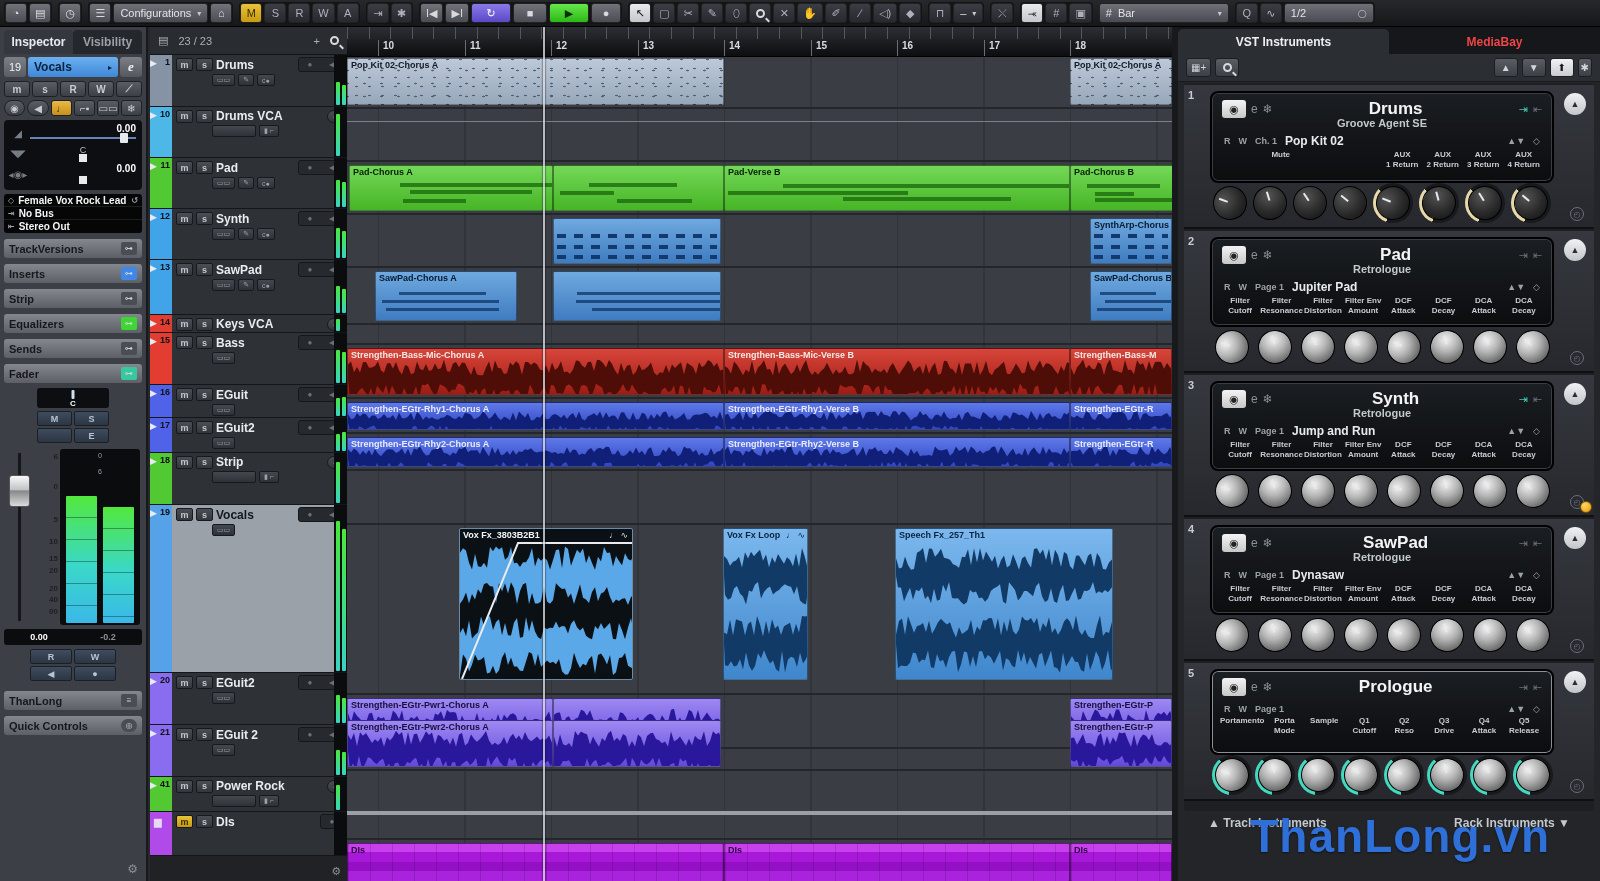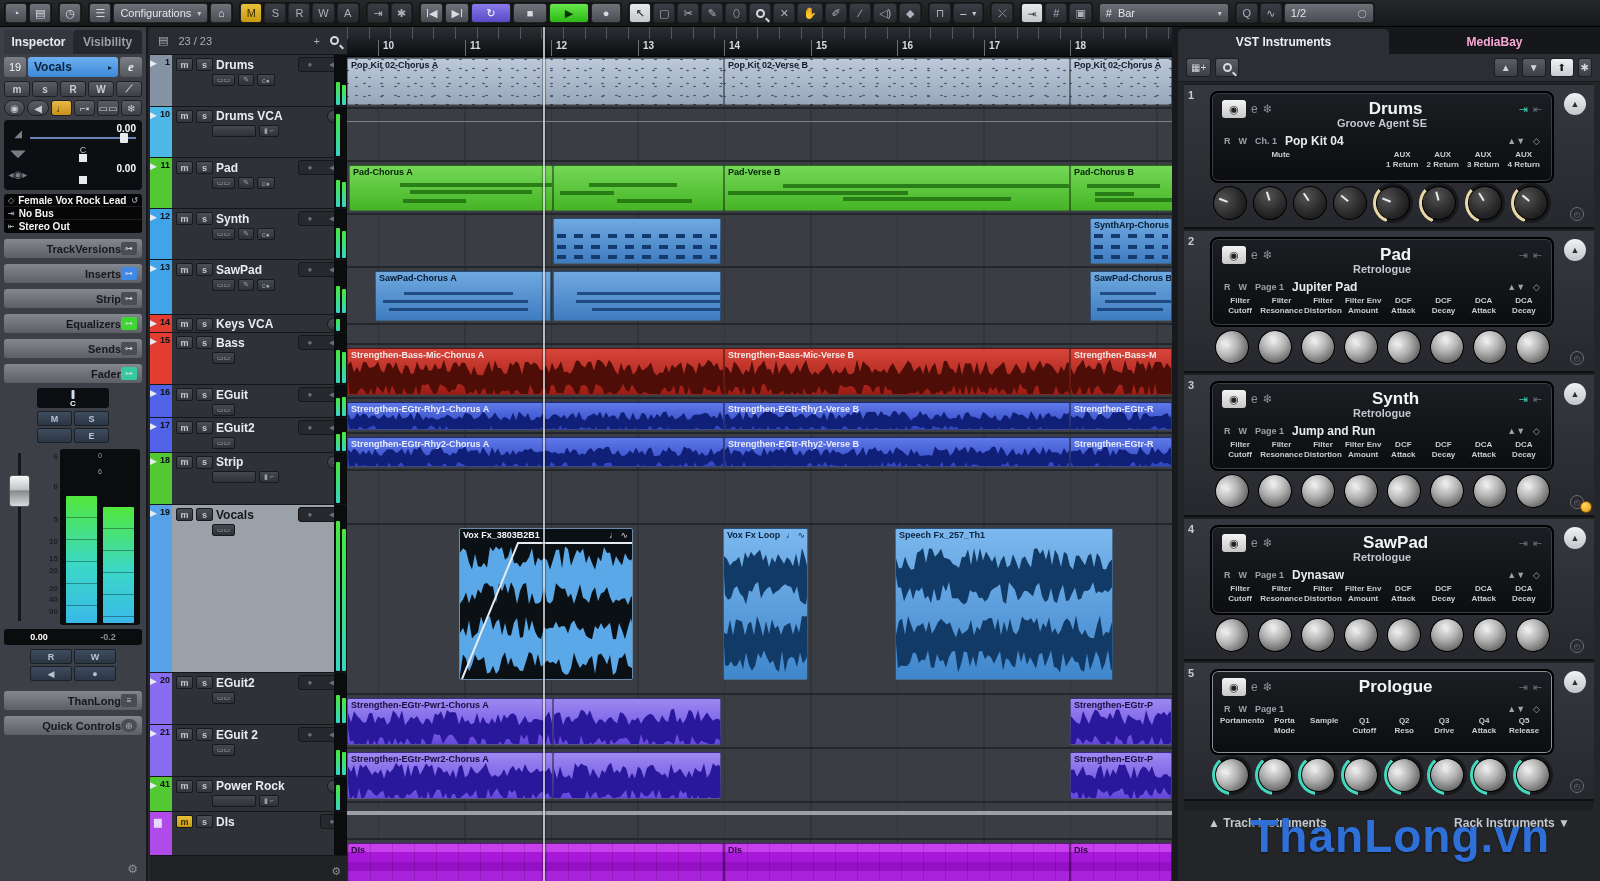--- a/index.html
+++ b/index.html
@@ -37,21 +37,21 @@
   .vol-main { flex:1; position:relative; height:62px; }
   .vol-line { position:absolute; left:0; right:0; top:14px; height:2px; background:#6a82b8; }
   .vol-handle { position:absolute; right:8px; top:10px; width:8px; height:10px; background:#e8eaec; border-radius:1px; }
   .vol-val { position:absolute; right:0; font-size:10px; font-weight:bold; color:#fff; }
   .pan-c { position:absolute; left:50%; top:22px; transform:translateX(-50%); color:#b8bec6; font-size:9px; }
   .pan-handle { position:absolute; left:50%; top:31px; transform:translateX(-50%); width:8px; height:8px; background:#e8eaec; }
   .dly-handle { position:absolute; left:50%; top:53px; transform:translateX(-50%); width:8px; height:8px; background:#e8eaec; }
   .insp-black { background:#060607; border-radius:3px; margin-top:4px; }
   .insp-black-row { height:13px; display:flex; align-items:center; color:#f2f4f6; font-size:10px; font-weight:bold; gap:4px; padding:0 4px; border-bottom:1px solid #1c1e22; }
   .ib-ic { color:#9aa2ac; font-size:8px; }
-  .insp-sec { height:19px; margin-top:6px; background:linear-gradient(#84888e,#5c6066); border-radius:3px; display:flex; align-items:center; justify-content:flex-end; padding:0 5px; font-size:11px; font-weight:bold; color:#16181b; }
+  .insp-sec { height:19px; margin-top:6px; background:linear-gradient(#84888e,#5c6066); border-radius:3px; display:flex; align-items:center; justify-content:space-between; padding:0 5px; font-size:11px; font-weight:bold; color:#16181b; }
   .sec-ic { width:16px; height:13px; border-radius:2px; background:#4a4e54; display:flex; align-items:center; justify-content:center; font-size:8px; color:#cdd2d8; }
   .panbox { width:72px; height:20px; background:#0c0e11; border-radius:3px; margin:5px auto 0; position:relative; text-align:center; }
   .panbox .stick { position:absolute; left:50%; top:2px; transform:translateX(-50%); width:3px; height:9px; background:#cfe0ee; border-radius:1px; }
   .panbox .c { position:absolute; left:50%; bottom:0; transform:translateX(-50%); color:#fff; font-size:8px; font-weight:bold; }
   .msgrid { width:72px; margin:3px auto 0; display:grid; grid-template-columns:1fr 1fr; gap:2px; }
   .msgrid div { height:15px; background:linear-gradient(#3e4c5e,#2c3644); border:1px solid #1a2028; border-radius:2px; color:#b8c4d2; font-size:9px; font-weight:bold; display:flex; align-items:center; justify-content:center; }
   .fader-area { display:flex; margin-top:6px; height:176px; }
   .fader-rail { width:34px; position:relative; }
   .fader-rail .rail { position:absolute; left:14px; top:4px; bottom:4px; width:3px; background:#15171a; }
   .fader-cap { position:absolute; left:5px; top:26px; width:21px; height:32px; border-radius:3px; background:linear-gradient(#f8f8f8,#c0c4c8 45%,#888 50%,#d8dcde); border:1px solid #555; }
@@ -101,21 +101,21 @@
   .clip svg { position:absolute; left:0; top:0; }
   .playhead { position:absolute; top:0; bottom:0; width:2px; background:#d8dce2cc; box-shadow:0 0 2px #000; z-index:9; }
   .autoline { position:absolute; left:0; right:0; top:10px; height:1px; background:#7a8088; }
   .bigdivider { position:absolute; left:0; right:0; height:4px; background:#9aa0a6; }
   #arr-scroll { position:absolute; left:1172px; top:27px; width:6px; height:854px; background:#17191c; }
 
   
   #vst { position:absolute; left:1178px; top:27px; width:422px; height:854px; background:#232529; }
   #vst-tabs { height:27px; display:flex; background:#15171a; }
   .vtab { flex:1; display:flex; align-items:center; justify-content:center; font-size:12px; font-weight:bold; color:#eceef2; background:#2b2e33; border-radius:5px 5px 0 0; margin-top:2px; }
-  .vtab.off { background:transparent; color:#f9a8d4; font-weight:bold; }
+  .vtab.off { background:transparent; color:#ef4444; font-weight:bold; }
   #vst-tools { height:28px; background:#2b2e33; display:flex; align-items:center; padding:0 8px; gap:4px; border-bottom:1px solid #17191c; }
   .vtool { height:19px; min-width:24px; background:linear-gradient(#5a5e64,#3c4046); border:1px solid #1c1e22; border-radius:3px; color:#d2d6dc; font-size:10px; display:flex; align-items:center; justify-content:center; padding:0 4px; }
   #vst-tools .grow { flex:1; }
   #rackarea { position:absolute; left:6px; top:56px; right:6px; bottom:70px; background:#1d1f23; border-radius:4px; overflow:hidden; }
   .rack { position:absolute; left:0; right:0; background:linear-gradient(#35383e,#26282d); border-bottom:2px solid #0e1012; }
   .rack-num { position:absolute; left:4px; top:4px; color:#c8ccd2; font-size:11px; font-weight:bold; }
   .module { position:absolute; left:26px; top:6px; right:40px; border-radius:8px; background:linear-gradient(#1b1e22,#0b0d0f); border:2px solid #000; box-shadow:inset 0 0 0 1px #3a3e44; }
   .rack.sel .module { box-shadow:inset 0 0 0 1px #8a9098; }
   .mod-head { display:flex; align-items:center; padding:6px 10px 2px; gap:5px; }
   .pwr { width:24px; height:18px; background:linear-gradient(#f4f4f4,#c8c8c8); border-radius:3px; display:flex; align-items:center; justify-content:center; font-size:11px; color:#222; font-weight:bold; }
@@ -738,23 +738,20 @@
         <div class="rbar" style="left: 464px;">15</div>
         <div class="rbar" style="left: 550px;">16</div>
         <div class="rbar" style="left: 637px;">17</div>
         <div class="rbar" style="left: 723px;">18</div>
       </div>
     <div id="lanes">
         <div class="lane" style="top: 0px; height: 52px;">
           <div class="clip" style="left: 0px; width: 377px; background: radial-gradient(rgb(81, 97, 122) 1.2px, transparent 1.5px) 2px 14px / 13px 9px, radial-gradient(rgb(81, 97, 122) 1.1px, transparent 1.4px) 8px 18px / 17px 13px, linear-gradient(rgb(189, 201, 216), rgb(151, 167, 186)) 0px 0px / 100% 100%;">
             <div class="clabel" style="color: rgb(17, 26, 38);">Pop Kit 02-Chorus A</div>
           </div>
-          <div class="clip" style="left: 377px; width: 346px; background: radial-gradient(rgb(81, 97, 122) 1.2px, transparent 1.5px) 2px 14px / 13px 9px, radial-gradient(rgb(81, 97, 122) 1.1px, transparent 1.4px) 8px 18px / 17px 13px, linear-gradient(rgb(189, 201, 216), rgb(151, 167, 186)) 0px 0px / 100% 100%;">
-            <div class="clabel" style="color: rgb(17, 26, 38);">Pop Kit 02-Verse B</div>
-          </div>
           <div class="clip" style="left: 723px; width: 102px; background: radial-gradient(rgb(81, 97, 122) 1.2px, transparent 1.5px) 2px 14px / 13px 9px, radial-gradient(rgb(81, 97, 122) 1.1px, transparent 1.4px) 8px 18px / 17px 13px, linear-gradient(rgb(189, 201, 216), rgb(151, 167, 186)) 0px 0px / 100% 100%;">
             <div class="clabel" style="color: rgb(17, 26, 38);">Pop Kit 02-Chorus A</div>
           </div>
         </div>
         <div class="lane" style="top: 54px; height: 51px;">
           <div class="autoline"></div>
         </div>
         <div class="lane" style="top: 107px; height: 51px;">
           <div class="clip" style="left: 2px; width: 204px; background: linear-gradient(rgb(116, 216, 87), rgb(70, 181, 38));">
             <div class="clabel" style="color: rgb(6, 32, 10);">Pad-Chorus A</div>
@@ -789,21 +786,21 @@
             <div style="position: absolute; left: 3px; right: 3px; height: 4px; top: 82%; background: repeating-linear-gradient(90deg, rgb(18, 58, 110) 0px, rgb(18, 58, 110) 9px, transparent 9px, transparent 17px);"></div>
           </div>
           <div class="clip" style="left: 743px; width: 82px; background: linear-gradient(rgb(111, 169, 224), rgb(63, 124, 192));">
             <div class="clabel" style="color: rgb(7, 26, 48);">SynthArp-Chorus B</div>
             <div style="position: absolute; left: 3px; right: 3px; height: 4px; top: 34%; background: repeating-linear-gradient(90deg, rgb(18, 58, 110) 0px, rgb(18, 58, 110) 9px, transparent 9px, transparent 17px);"></div>
             <div style="position: absolute; left: 3px; right: 3px; height: 4px; top: 58%; background: repeating-linear-gradient(90deg, rgb(18, 58, 110) 0px, rgb(18, 58, 110) 9px, transparent 9px, transparent 17px);"></div>
             <div style="position: absolute; left: 3px; right: 3px; height: 4px; top: 82%; background: repeating-linear-gradient(90deg, rgb(18, 58, 110) 0px, rgb(18, 58, 110) 9px, transparent 9px, transparent 17px);"></div>
           </div>
         </div>
         <div class="lane" style="top: 213px; height: 55px;">
-          <div class="clip" style="left: 28px; width: 176px; background: linear-gradient(rgb(111, 169, 224), rgb(63, 124, 192));">
+          <div class="clip" style="left: 28px; width: 142px; background: linear-gradient(rgb(111, 169, 224), rgb(63, 124, 192));">
             <div class="clabel" style="color: rgb(7, 26, 48);">SawPad-Chorus A</div>
             <div style="position: absolute; height: 3px; background: rgba(18, 58, 110, 0.8); left: 16.2244%; width: 62.3089%; top: 42%;"></div>
             <div style="position: absolute; height: 3px; background: rgba(18, 58, 110, 0.8); left: 4.09714%; width: 83.4282%; top: 58%;"></div>
             <div style="position: absolute; height: 3px; background: rgba(18, 58, 110, 0.8); left: 7.45816%; width: 80.0862%; top: 74%;"></div>
           </div>
           <div class="clip" style="left: 206px; width: 168px; background: linear-gradient(rgb(111, 169, 224), rgb(63, 124, 192));">
             <div class="clabel" style="color: rgb(7, 26, 48);"></div>
             <div style="position: absolute; height: 3px; background: rgba(18, 58, 110, 0.8); left: 13.7319%; width: 91.2746%; top: 42%;"></div>
             <div style="position: absolute; height: 3px; background: rgba(18, 58, 110, 0.8); left: 13.5058%; width: 87.0726%; top: 58%;"></div>
             <div style="position: absolute; height: 3px; background: rgba(18, 58, 110, 0.8); left: 22.989%; width: 82.4659%; top: 74%;"></div>
@@ -924,21 +921,21 @@
               <path d="M0 24.5L0 9.7L3 7.7L6 7.6L9 19.9L12 12.7L15 11.2L18 17.2L21 13.9L24 12.5L27 4.7L30 6.0L33 10.7L36 5.3L39 13.5L42 19.3L45 14.6L48 14.5L51 18.1L54 13.5L57 12.0L60 15.9L63 18.3L66 7.3L69 8.3L72 12.3L75 20.0L78 14.3L81 15.4L84 12.3L87 18.8L90 13.4L93 10.5L96 8.7L99 9.9L102 14.7L105 17.8L108 10.3L111 15.1L114 16.9L117 4.8L120 3.8L123 17.4L126 12.4L129 18.6L132 13.5L135 4.7L138 6.7L141 14.9L144 4.9L147 16.3L150 11.8L153 7.6L156 11.9L159 15.8L162 13.8L165 14.1L168 19.9L168 39.7L165 34.2L162 33.6L159 42.7L156 39.4L153 38.0L150 37.0L147 35.5L144 40.2L141 36.4L138 31.6L135 42.8L132 42.5L129 35.3L126 37.6L123 28.8L120 39.5L117 37.2L114 36.0L111 37.1L108 40.8L105 41.7L102 38.5L99 36.1L96 41.1L93 33.4L90 38.3L87 29.3L84 42.0L81 42.5L78 41.2L75 35.8L72 32.4L69 33.7L66 33.6L63 36.1L60 38.8L57 34.2L54 43.5L51 35.0L48 37.4L45 32.8L42 36.4L39 39.4L36 37.2L33 43.1L30 39.5L27 30.5L24 45.0L21 44.9L18 39.9L15 40.2L12 34.5L9 38.6L6 30.7L3 44.8L0 32.0Z" fill="#2a189c"></path>
             </svg>
           </div>
           <div class="clip" style="left: 723px; width: 102px; background: linear-gradient(rgb(157, 137, 242), rgb(100, 72, 220));">
             <div class="clabel" style="color: rgb(24, 16, 60);">Strengthen-EGtr-P</div>
             <svg width="102" height="49" style="top: 6px;">
               <path d="M0 24.5L0 11.3L3 14.7L6 18.0L9 18.7L12 6.1L15 12.8L18 18.9L21 10.7L24 4.5L27 6.2L30 11.7L33 12.0L36 14.2L39 7.8L42 13.7L45 4.5L48 4.6L51 13.3L54 19.6L57 9.5L60 12.0L63 13.9L66 15.4L69 14.6L72 20.0L75 5.0L78 14.8L81 19.9L84 11.6L87 7.8L90 9.4L93 6.8L96 10.8L99 6.0L102 12.7L102 37.9L99 37.7L96 42.7L93 40.9L90 32.3L87 41.0L84 39.9L81 31.3L78 38.5L75 40.1L72 34.8L69 37.1L66 39.4L63 41.7L60 29.5L57 32.1L54 44.1L51 35.7L48 34.5L45 30.4L42 42.1L39 37.4L36 36.0L33 44.0L30 39.0L27 34.5L24 30.5L21 37.6L18 36.6L15 34.3L12 39.1L9 34.6L6 32.7L3 44.0L0 38.7Z" fill="#2a189c"></path>
             </svg>
           </div>
         </div>
-        <div class="lane" style="top: 694px; height: 52px;">
+        <div class="lane" style="top: 662px; height: 52px;">
           <div class="clip" style="left: 0px; width: 206px; background: linear-gradient(rgb(157, 137, 242), rgb(100, 72, 220));">
             <div class="clabel" style="color: rgb(24, 16, 60);">Strengthen-EGtr-Pwr2-Chorus A</div>
             <svg width="206" height="49" style="top: 6px;">
               <path d="M0 24.5L0 7.8L3 13.0L6 6.0L9 19.3L12 5.2L15 8.8L18 5.9L21 11.1L24 16.0L27 12.3L30 14.7L33 10.2L36 19.8L39 10.2L42 13.4L45 9.9L48 3.8L51 7.8L54 4.9L57 18.5L60 4.9L63 17.6L66 7.0L69 6.8L72 15.7L75 10.5L78 4.3L81 8.0L84 5.5L87 16.9L90 7.7L93 9.4L96 13.8L99 11.8L102 17.4L105 10.4L108 19.8L111 7.5L114 6.1L117 18.6L120 16.1L123 7.2L126 12.0L129 14.7L132 12.1L135 8.4L138 3.9L141 13.4L144 18.1L147 15.8L150 18.0L153 15.7L156 10.1L159 17.2L162 10.2L165 6.7L168 11.9L171 8.6L174 13.2L177 5.0L180 11.6L183 14.3L186 12.2L189 9.4L192 13.0L195 11.6L198 12.5L201 8.6L204 15.8L206 29.1L203 40.0L200 33.7L197 35.9L194 32.6L191 35.0L188 39.3L185 34.8L182 41.5L179 43.6L176 35.7L173 43.8L170 40.4L167 31.1L164 33.8L161 30.7L158 43.5L155 38.2L152 35.2L149 29.4L146 33.2L143 38.5L140 29.8L137 43.7L134 40.7L131 45.1L128 31.1L125 35.6L122 38.0L119 33.5L116 35.5L113 37.9L110 45.1L107 35.1L104 35.6L101 44.9L98 34.0L95 39.3L92 31.1L89 30.5L86 35.6L83 42.0L80 31.8L77 44.7L74 37.0L71 39.5L68 30.7L65 32.8L62 36.3L59 35.0L56 40.2L53 41.9L50 35.4L47 36.2L44 42.9L41 36.4L38 40.6L35 31.7L32 33.5L29 37.0L26 35.3L23 31.5L20 30.3L17 37.2L14 41.3L11 29.1L8 42.1L5 36.4L2 41.8Z" fill="#2a189c"></path>
             </svg>
           </div>
           <div class="clip" style="left: 206px; width: 168px; background: linear-gradient(rgb(157, 137, 242), rgb(100, 72, 220));">
             <div class="clabel" style="color: rgb(24, 16, 60);"></div>
             <svg width="168" height="49" style="top: 6px;">
               <path d="M0 24.5L0 9.5L3 20.0L6 7.3L9 17.3L12 18.6L15 16.0L18 20.3L21 3.9L24 8.6L27 4.5L30 6.3L33 7.2L36 17.5L39 9.6L42 15.1L45 19.7L48 11.0L51 14.1L54 6.4L57 3.7L60 13.9L63 10.7L66 14.0L69 7.0L72 8.9L75 19.7L78 14.1L81 19.6L84 7.5L87 10.2L90 19.2L93 9.0L96 6.4L99 5.7L102 12.0L105 13.3L108 16.2L111 14.6L114 19.5L117 4.4L120 14.2L123 12.8L126 9.4L129 14.2L132 18.8L135 11.7L138 18.3L141 8.8L144 12.1L147 13.1L150 4.3L153 18.9L156 14.0L159 4.2L162 7.2L165 5.4L168 13.6L168 32.6L165 39.6L162 40.6L159 42.7L156 37.8L153 38.9L150 40.9L147 43.8L144 36.0L141 43.5L138 35.7L135 44.2L132 32.7L129 34.5L126 31.2L123 44.3L120 35.9L117 37.1L114 40.2L111 44.3L108 39.6L105 30.8L102 39.6L99 31.0L96 35.0L93 37.5L90 36.2L87 32.5L84 44.5L81 35.8L78 30.9L75 45.0L72 30.9L69 34.7L66 38.0L63 38.2L60 40.7L57 37.1L54 34.7L51 37.8L48 37.9L45 40.6L42 32.7L39 34.9L36 39.6L33 31.5L30 41.3L27 42.5L24 38.9L21 42.8L18 38.4L15 33.3L12 34.2L9 33.9L6 39.3L3 40.4L0 44.2Z" fill="#2a189c"></path>
@@ -996,21 +993,21 @@
               <span class="mhic">❄</span>
               <div class="mtitle">Drums</div>
               <span class="io teal">⇥</span>
               <span class="io">⇤</span>
             </div>
             <div class="mod-sub">Groove Agent SE</div>
             <div class="mod-ctrl">
               <span>R</span>
               <span>W</span>
               <span>Ch. 1</span>
-              <div class="preset">Pop Kit 04</div>
+              <div class="preset">Pop Kit 02</div>
               <span>▲▼</span>
               <span>◇</span>
             </div>
             <div class="mod-labels">
               <div></div>
               <div>Mute</div>
               <div></div>
               <div></div>
               <div>AUX<br>1 Return</div>
               <div>AUX<br>2 Return</div>

